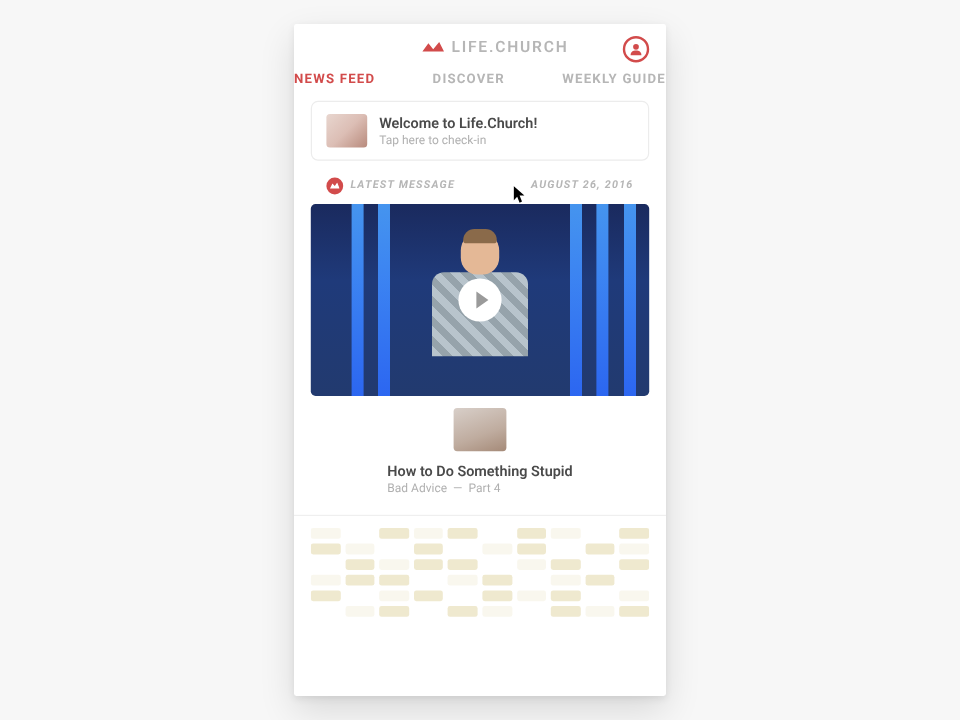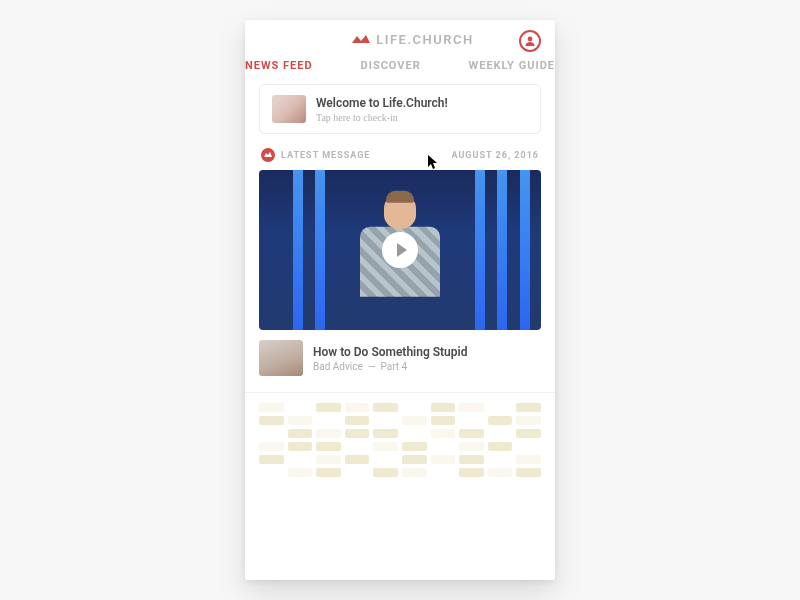--- a/index.html
+++ b/index.html
@@ -10,36 +10,36 @@
 .logo-icon svg { display:block; }
 .logo-text { font-size:13px; font-weight:600; letter-spacing:1.5px; color:#b6b6b6; }
 .profile { position:absolute; right:14px; top:10px; width:22px; height:22px; border:2px solid #d24b4b; border-radius:50%; display:flex; align-items:center; justify-content:center; cursor:pointer; }
 .profile svg { display:block; }
 .tabs { display:flex; justify-content:space-between; gap:22px; padding:6px 0 12px; }
 .tab { font-size:11px; font-weight:700; letter-spacing:1px; color:#b6b6b6; cursor:pointer; }
 .tab.active { color:#d24b4b; }
 .card-welcome { margin:0 14px 14px; border:1px solid #ececec; border-radius:6px; padding:10px 12px; display:flex; align-items:flex-end; gap:10px; cursor:pointer; }
 .thumb-welcome { width:34px; height:28px; border-radius:3px; background:linear-gradient(135deg,#e8d6cf 0%,#dcbeb5 50%,#b88a7c 100%); flex-shrink:0; }
 .welcome-text .title { font-size:12px; font-weight:600; color:#4a4a4a; }
-.welcome-text .sub { font-size:10px; color:#b0b0b0; margin-top:2px;font-family:Liberation Serif, serif; }
-.section-head { display:flex; align-items:center; justify-content:space-between; padding:0 16px 8px; font-size:9px; font-weight:700; letter-spacing:1px; color:#b6b6b6; }
+.welcome-text .sub { font-size:10px; color:#b0b0b0; margin-top:2px; }
+.section-head { display:flex; align-items:center; justify-content:space-between; padding:0 27px 8px; font-size:9px; font-weight:700; letter-spacing:1px; color:#b6b6b6;font-style:italic; }
 .sh-left { display:flex; align-items:center; gap:6px; }
 .sh-badge { width:14px; height:14px; border-radius:50%; background:#d24b4b; display:flex; align-items:center; justify-content:center; }
 .sh-badge svg { display:block; }
 .date { color:#b6b6b6; }
 .video { margin:0 14px; position:relative; height:160px; border-radius:4px; overflow:hidden; background:linear-gradient(180deg,#1a2a5e 0%,#1f3a7a 40%,#223a6f 100%); }
 .stage-bar { position:absolute; top:0; bottom:0; width:10px; background:linear-gradient(180deg,#4aa0ff 0%,#2d6bff 100%); opacity:0.9; }
 .b1{left:12%} .b2{left:20%} .b3{right:20%} .b4{right:12%} .b5{right:4%}
 .person { position:absolute; left:50%; top:50%; transform:translate(-50%,-55%); }
 .head { width:32px; height:36px; background:#e4b896; border-radius:16px 16px 14px 14px; margin:0 auto; position:relative; }
 .hair { position:absolute; top:-2px; left:2px; right:2px; height:12px; background:#8a6a4a; border-radius:14px 14px 4px 4px; }
 .torso { width:80px; height:70px; background:repeating-linear-gradient(45deg,#b8c4cc,#b8c4cc 6px,#96a3ab 6px,#96a3ab 12px); border-radius:10px 10px 0 0; margin-top:-2px; }
 .playbtn { position:absolute; left:50%; top:50%; transform:translate(-50%,-50%); width:36px; height:36px; background:#fff; border-radius:50%; display:flex; align-items:center; justify-content:center; cursor:pointer; }
 .playbtn::after { content:''; display:block; width:0; height:0; border-left:10px solid #9a9a9a; border-top:7px solid transparent; border-bottom:7px solid transparent; margin-left:3px; }
-.msgmeta { display:flex; gap:10px; padding:10px 14px 16px; align-items:center; }
+.msgmeta { display:flex; gap:10px; padding:10px 14px 16px; align-items:center;flex-direction:column; }
 .msg-thumb { width:44px; height:36px; border-radius:3px; background:linear-gradient(160deg,#d8cfc9 0%,#bfac9f 60%,#a58a78 100%); flex-shrink:0; }
 .msg-texts .mt { font-size:12px; font-weight:600; color:#4a4a4a; }
 .msg-texts .ms { font-size:10px; color:#b0b0b0; margin-top:2px; }
 .divider { height:1px; background:#efefef; margin:0 0 10px; }
 .bricks { margin:0 14px; height:100px; position:relative; overflow:hidden; }
 .brick-grid { display:grid; grid-template-columns:repeat(10,1fr); gap:4px; }
 .brick { height:9px; border-radius:2px; background:#efe9cf; }
 .brick.faint { opacity:0.35; }
 .brick.off { opacity:0; }
 .cursor { position:absolute; left:428px; top:155px; z-index:100; pointer-events:none; }

